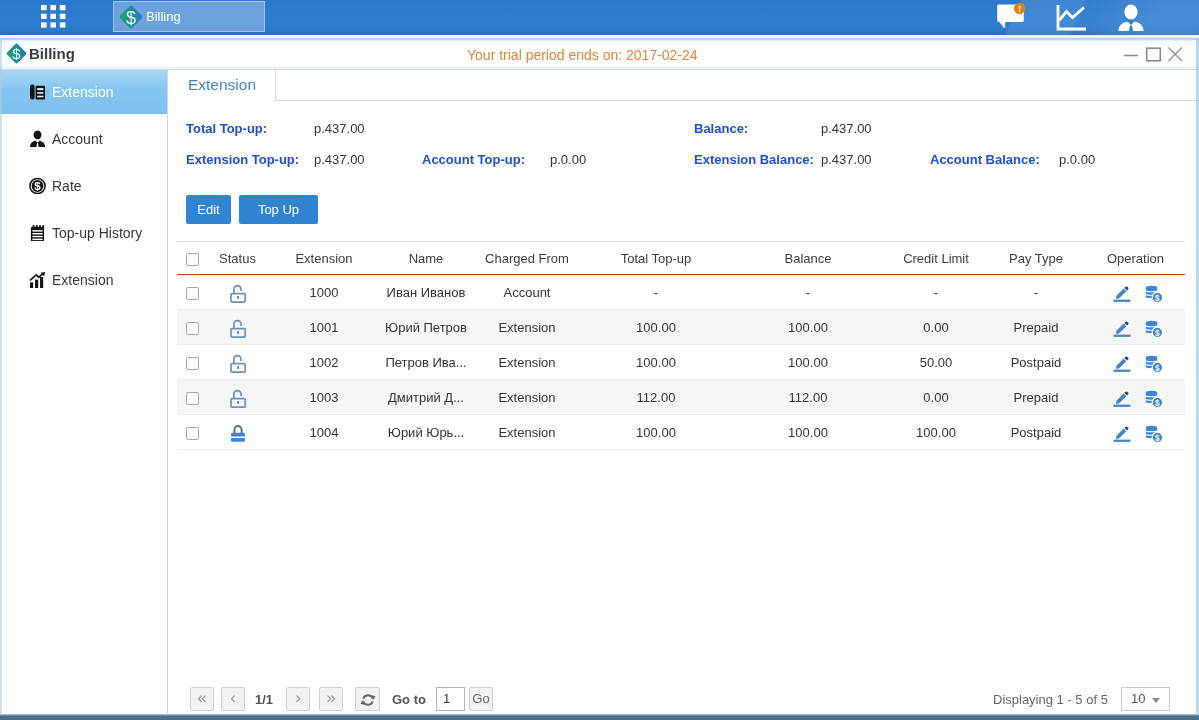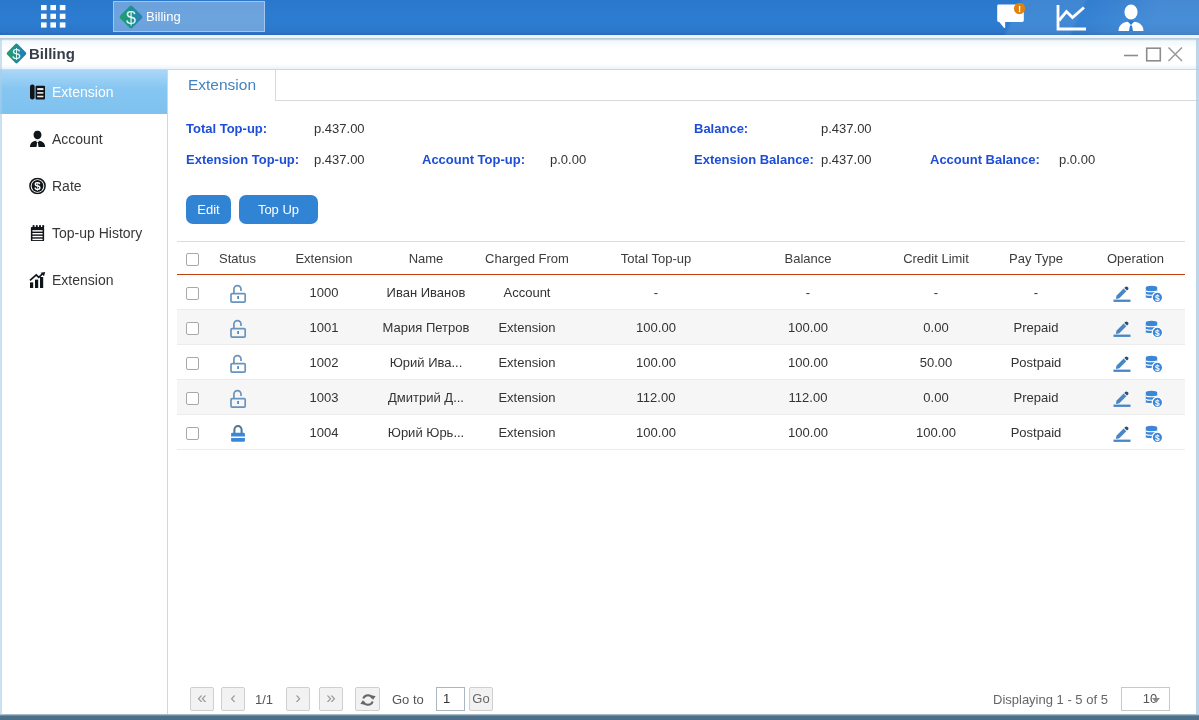--- a/index.html
+++ b/index.html
@@ -34,43 +34,43 @@
 
 #content { position:absolute; left:169px; top:70px; width:1030px; height:645px; background:#fff; }
 #tabbar { position:absolute; left:0; top:0; width:1030px; height:31px; }
 #tabbar .rest { position:absolute; left:107px; top:0; right:0; height:31px; border-bottom:1px solid #d9d9d9; }
 #tabbar .tab { position:absolute; left:0; top:0; width:107px; height:31px; border-right:1px solid #d9d9d9; 
   color:#4583c0; font-size:15.5px; text-align:center; line-height:30px; background:#fff; }
 
 .slabel { position:absolute; font-size:13px; font-weight:bold; color:#1d4ed8; }
 .sval { position:absolute; font-size:13px; color:#333; }
 
-.btn { position:absolute; background:#3183d4; color:#fff; font-size:13px; border-radius:7px; text-align:center; line-height:29px; height:29px; }
+.btn { position:absolute; background:#3183d4; color:#fff; font-size:13px; border-radius:2px; text-align:center; line-height:29px; height:29px; }
 
 
 #tbl { position:absolute; left:8px; top:171px; width:1008px; }
 .trow { display:flex; align-items:center; border-bottom:1px solid #ececec; }
 .thead { height:34px; border-top:1px solid #dcdcdc; border-bottom:1px solid #c2410c; }
 .tr { height:35px; }
 .tr.alt { background:#f6f6f6; }
 .c { text-align:center; font-size:13px; color:#333; flex:none; }
 .c0{width:30px}.c1{width:61px}.c2{width:112px}.c3{width:92px}.c4{width:110px}.c5{width:148px}.c6{width:156px}.c7{width:100px}.c8{width:100px}.c9{width:99px}
 .thead .c { color:#3c3c3c; }
 .cb { display:inline-block; width:13px; height:13px; border:1px solid #a8a8a8; border-radius:2px; background:#fff; vertical-align:middle; }
 .ic { display:inline-block; vertical-align:middle; }
 .c9 .ic { position:relative; top:2px; }
 .c1 .ic { position:relative; top:1px; }
 
 
 .pbtn { position:absolute; top:617px; height:24px; background:#f2f2f2; border:1px solid #cfcfcf; border-radius:2px;
   color:#999; text-align:center; font-size:17px; line-height:20px; }
-.ptxt { position:absolute; font-size:13px; color:#555; }
+.ptxt { position:absolute; font-size:13px; color:#555;font-weight:bold; }
 #goin { position:absolute; top:617px; left:267px; width:29px; height:24px; border:1px solid #aab6c0; background:#fff; font-size:13px; color:#333; padding-left:6px; line-height:22px; }
 #disp { position:absolute; top:622px; left:824px; font-size:13px; color:#666; }
-#psel { position:absolute; top:617px; left:952px; width:49px; height:24px; border:1px solid #c8c8c8; background:#fff; font-size:13px; color:#555; line-height:22px; padding-left:9px;text-align:center; }
+#psel { position:absolute; top:617px; left:952px; width:49px; height:24px; border:1px solid #c8c8c8; background:#fff; font-size:13px; color:#555; line-height:22px; padding-left:9px; }
 #psel .tri { position:absolute; right:9px; top:10px; width:0; height:0; border-left:4.5px solid transparent; border-right:4.5px solid transparent; border-top:5px solid #888; }
 
 
 #bottom { position:absolute; left:0; top:714px; width:1199px; height:6px;
   background:linear-gradient(180deg,#c2d2dc 0%, #4c7089 35%, #4c7089 100%); }
 </style>
 </head>
 <body>
 
 <div id="topbar">
@@ -128,20 +128,21 @@
         <linearGradient id="dg2" x1="0" y1="1" x2="1" y2="0">
       <stop offset="0" stop-color="#2ba05f"></stop>
           <stop offset="0.5" stop-color="#1f8f96"></stop>
           <stop offset="1" stop-color="#2377bd"></stop>
     </linearGradient>
       </defs>
     <rect x="4.2" y="4.2" width="15.6" height="15.6" rx="2" transform="rotate(45 12 12)" fill="url(#dg2)"></rect>
     <text x="12" y="17.5" text-anchor="middle" font-size="15.5" fill="#eafcf6" font-family="Liberation Sans">$</text>
   </svg>
   <div class="title">Billing</div>
+  <div id="trial">Your trial period ends on: 2017-02-24</div>
   <svg id="winctl" width="62" height="16" viewBox="0 0 62 16">
     <path d="M1 8.5 H15" stroke="#8c8c8c" stroke-width="1.6"></path>
     <rect x="23.7" y="1.2" width="13.6" height="12.6" fill="none" stroke="#8c8c8c" stroke-width="1.6"></rect>
     <path d="M45.5 1.5 L59 15 M59 1.5 L45.5 15" stroke="#9a9a9a" stroke-width="1.5" transform="translate(0,-1)"></path>
   </svg>
 </div>
 
 <div id="sidebar">
   <div class="sitem sel">
     <svg class="ico" width="17" height="17" viewBox="0 0 17 17">
@@ -266,21 +267,21 @@
       </svg></div>
     </div>
     <div class="trow tr alt">
       <div class="c c0"><span class="cb"></span></div>
       <div class="c c1"><svg class="ic" width="20" height="21" viewBox="0 0 20 21">
         <rect x="3" y="10.6" width="14.2" height="8.6" rx="1.1" fill="none" stroke="#6a93bd" stroke-width="1.7"></rect>
         <path d="M5.9 10.2 V6.1 a3.55 3.55 0 0 1 7.1 0 V7.9" fill="none" stroke="#6a93bd" stroke-width="1.7"></path>
         <path d="M10.1 12.9 V16" stroke="#4c83b8" stroke-width="1.7"></path>
       </svg></div>
       <div class="c c2">1001</div>
-      <div class="c c3">Мария Петров</div>
+      <div class="c c3">Юрий Петров</div>
       <div class="c c4">Extension</div>
       <div class="c c5">100.00</div>
       <div class="c c6">100.00</div>
       <div class="c c7">0.00</div>
       <div class="c c8">Prepaid</div>
       <div class="c c9"><svg class="ic" width="18" height="17" viewBox="0 0 18 17" style="margin-right:14px;margin-left:5px">
         <rect x="0.5" y="13.6" width="17" height="2.3" fill="#4a86c4"></rect>
         <path d="M2.9 12.2 L3.6 9.6 L10.6 2.6 L13.3 5.3 L6.3 12.3 L3.3 12.9 z" fill="#4a86c4"></path>
         <path d="M11.3 1.9 L12.2 1 a1.7 1.7 0 0 1 2.4 0 l0.3 0.3 a1.7 1.7 0 0 1 0 2.4 l-0.9 0.9 z" fill="#2c4d71"></path>
       </svg><svg class="ic" width="18" height="18" viewBox="0 0 18 18">
@@ -294,21 +295,21 @@
       </svg></div>
     </div>
     <div class="trow tr">
       <div class="c c0"><span class="cb"></span></div>
       <div class="c c1"><svg class="ic" width="20" height="21" viewBox="0 0 20 21">
         <rect x="3" y="10.6" width="14.2" height="8.6" rx="1.1" fill="none" stroke="#6a93bd" stroke-width="1.7"></rect>
         <path d="M5.9 10.2 V6.1 a3.55 3.55 0 0 1 7.1 0 V7.9" fill="none" stroke="#6a93bd" stroke-width="1.7"></path>
         <path d="M10.1 12.9 V16" stroke="#4c83b8" stroke-width="1.7"></path>
       </svg></div>
       <div class="c c2">1002</div>
-      <div class="c c3">Юрий Ива...</div>
+      <div class="c c3">Петров Ива...</div>
       <div class="c c4">Extension</div>
       <div class="c c5">100.00</div>
       <div class="c c6">100.00</div>
       <div class="c c7">50.00</div>
       <div class="c c8">Postpaid</div>
       <div class="c c9"><svg class="ic" width="18" height="17" viewBox="0 0 18 17" style="margin-right:14px;margin-left:5px">
         <rect x="0.5" y="13.6" width="17" height="2.3" fill="#4a86c4"></rect>
         <path d="M2.9 12.2 L3.6 9.6 L10.6 2.6 L13.3 5.3 L6.3 12.3 L3.3 12.9 z" fill="#4a86c4"></path>
         <path d="M11.3 1.9 L12.2 1 a1.7 1.7 0 0 1 2.4 0 l0.3 0.3 a1.7 1.7 0 0 1 0 2.4 l-0.9 0.9 z" fill="#2c4d71"></path>
       </svg><svg class="ic" width="18" height="18" viewBox="0 0 18 18">

